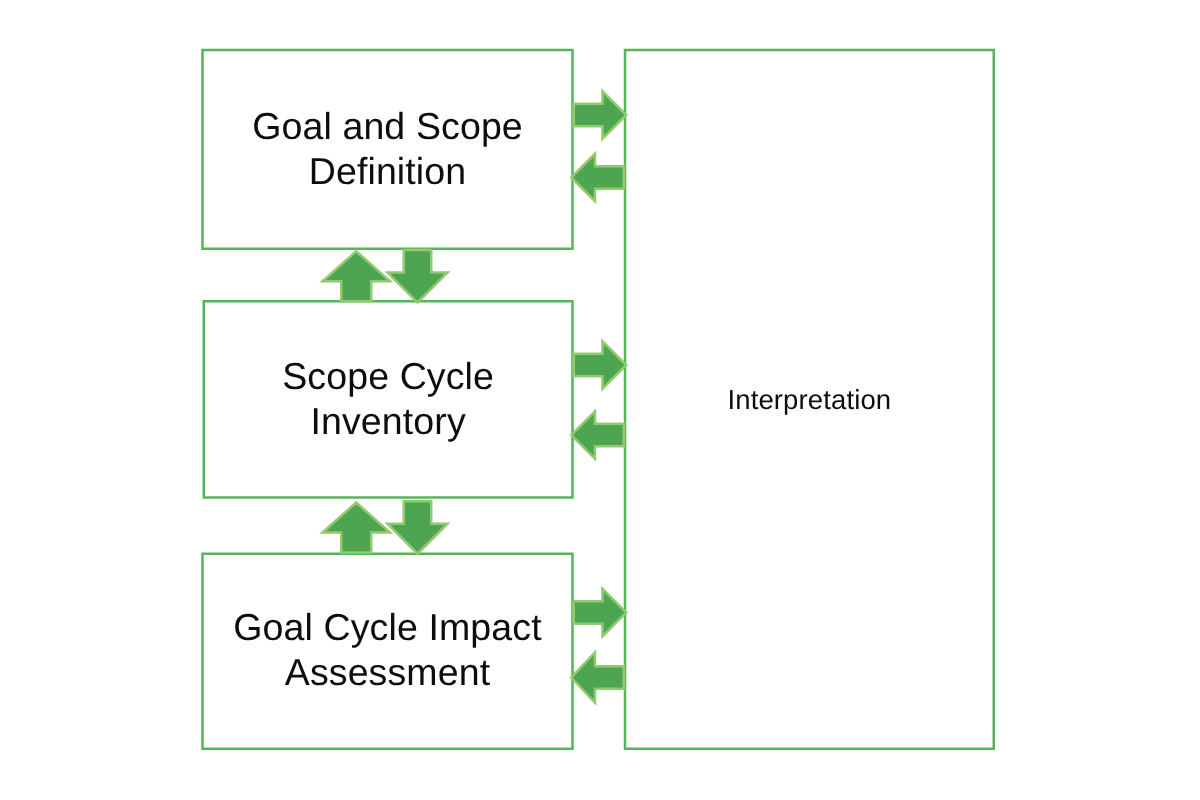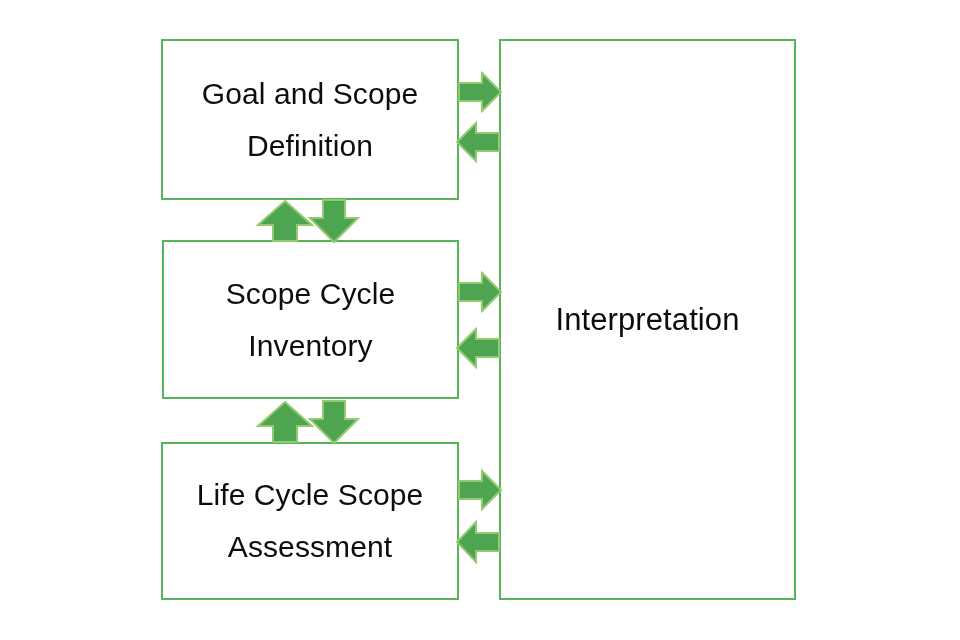--- a/index.html
+++ b/index.html
@@ -27,21 +27,21 @@
     border: 2px solid #57b45a;
     display: flex;
     align-items: center;
     justify-content: center;
   }
   .box-label {
     text-align: center;
     color: #0d0d0d;
     font-family: "Liberation Sans", sans-serif;
     font-size: 30px;
-    line-height: 52px;
+    line-height: 36px;
     font-weight: 400;
     letter-spacing: 0.1px;
     white-space: pre-line;
     user-select: none;
   }
   #box-goal-scope {
     left: 161px;
     top: 39px;
     width: 298px;
     height: 161px;
@@ -58,21 +58,21 @@
     width: 298px;
     height: 158px;
   }
   #box-interpretation {
     left: 499px;
     top: 39px;
     width: 297px;
     height: 561px;
   }
   #box-interpretation .box-label {
-    font-size: 31px;
+    font-size: 22px;
     line-height: 40px;
   }
   .arrow {
     position: absolute;
     display: block;
   }
   .arrow svg {
     display: block;
     overflow: visible;
   }
@@ -92,21 +92,21 @@
     <span class="box-label">Goal and Scope
 Definition</span>
   </div>
 
   <div class="box" id="box-lc-inventory">
     <span class="box-label">Scope Cycle
 Inventory</span>
   </div>
 
   <div class="box" id="box-lcia">
-    <span class="box-label">Life Cycle Scope
+    <span class="box-label">Goal Cycle Impact
 Assessment</span>
   </div>
 
   <div class="box" id="box-interpretation">
     <span class="box-label">Interpretation</span>
   </div>
 
   <div class="arrow" style="left:458px; top:72px; width:44px; height:40px;">
     <svg width="44" height="40" viewBox="0 0 44 40">
       <polygon class="arrow-shape" points="1,11 24,11 24,1 43,20 24,39 24,29 1,29"></polygon>

